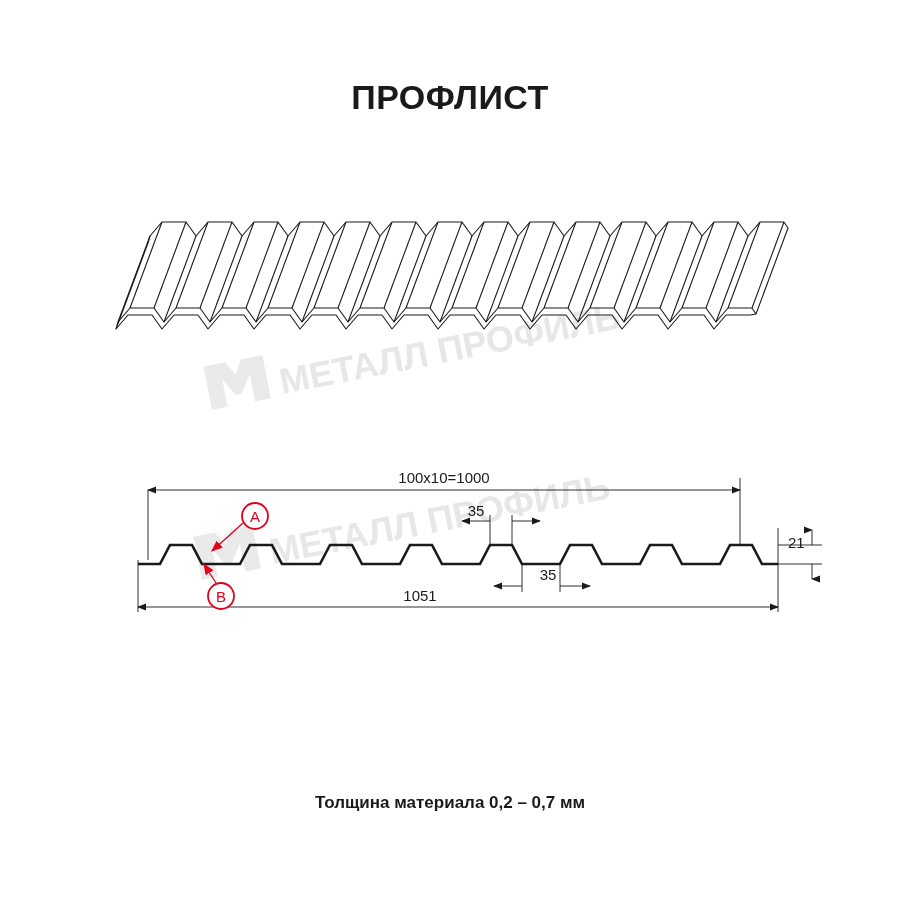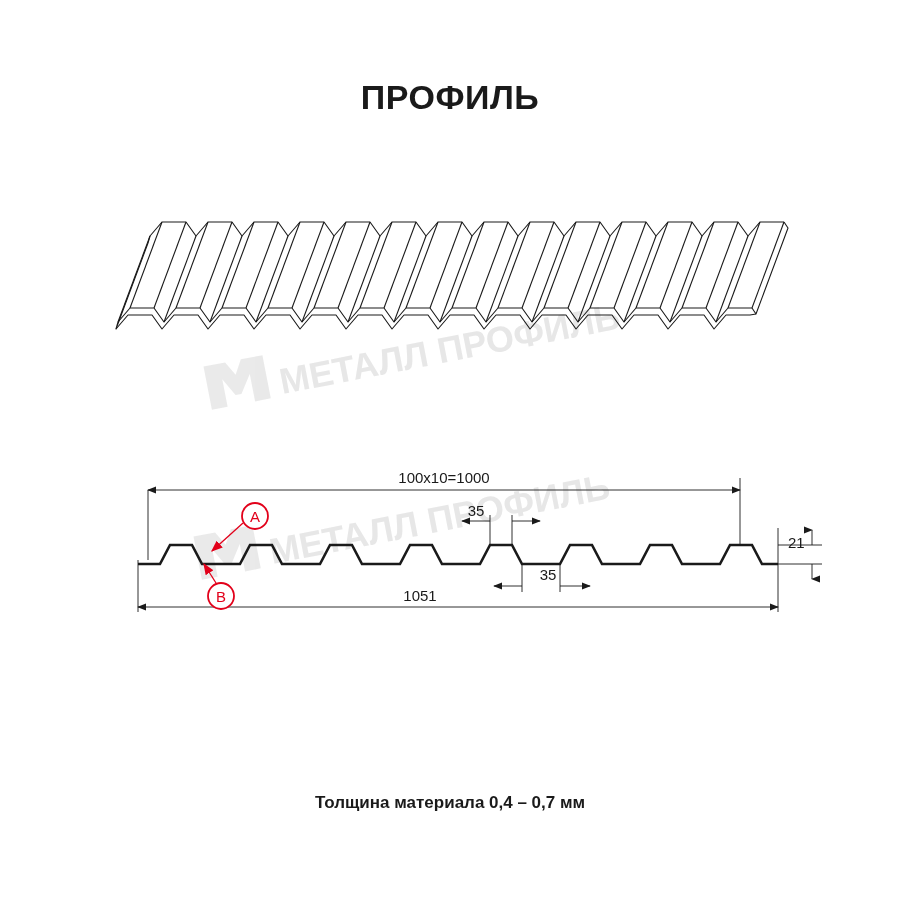--- a/index.html
+++ b/index.html
@@ -68,21 +68,21 @@
   }
   text {
     font-family: "Liberation Sans", sans-serif;
   }
 </style>
 </head>
 <body>
 
 <div class="page">
 
-  <div class="title">ПРОФИЛЬ</div>
+  <div class="title">ПРОФЛИСТ</div>
 
   <div class="wm-wrap">
     <svg class="wm-svg" width="900" height="900" viewBox="0 0 900 900">
       <g transform="translate(210,400) rotate(-11)" opacity="0.85">
         <path d="M0,-34 L22,-34 L30,-20 L38,-34 L60,-34 L60,10 L44,10 L44,-18 L32,0 L26,0 L16,-18 L16,10 L0,10 Z" fill="#e6e6e6"></path>
         <text x="72" y="8" font-size="36" font-weight="bold" fill="#e3e3e3">МЕТАЛЛ ПРОФИЛЬ</text>
       </g>
       <g transform="translate(200,570) rotate(-11)" opacity="0.85">
         <path d="M0,-34 L22,-34 L30,-20 L38,-34 L60,-34 L60,10 L44,10 L44,-18 L32,0 L26,0 L16,-18 L16,10 L0,10 Z" fill="#e6e6e6"></path>
         <text x="72" y="8" font-size="36" font-weight="bold" fill="#e3e3e3">МЕТАЛЛ ПРОФИЛЬ</text>
@@ -276,15 +276,15 @@
       <path d="M243,523 L212,551" stroke="#e2001a" stroke-width="1.3" fill="none" marker-end="url(#arrRr)"></path>
     </g>
 
     <g>
       <circle cx="221" cy="596" r="13" fill="#ffffff" stroke="#e2001a" stroke-width="1.8"></circle>
       <text x="221" y="602" font-size="15" text-anchor="middle" fill="#e2001a">B</text>
       <path d="M216,583 L204,564" stroke="#e2001a" stroke-width="1.3" fill="none" marker-end="url(#arrRr)"></path>
     </g>
   </svg>
 
-  <div class="footer-note">Толщина материала 0,4 – 0,7 мм</div>
+  <div class="footer-note">Толщина материала 0,2 – 0,7 мм</div>
 
 </div>
 
 </body></html>

